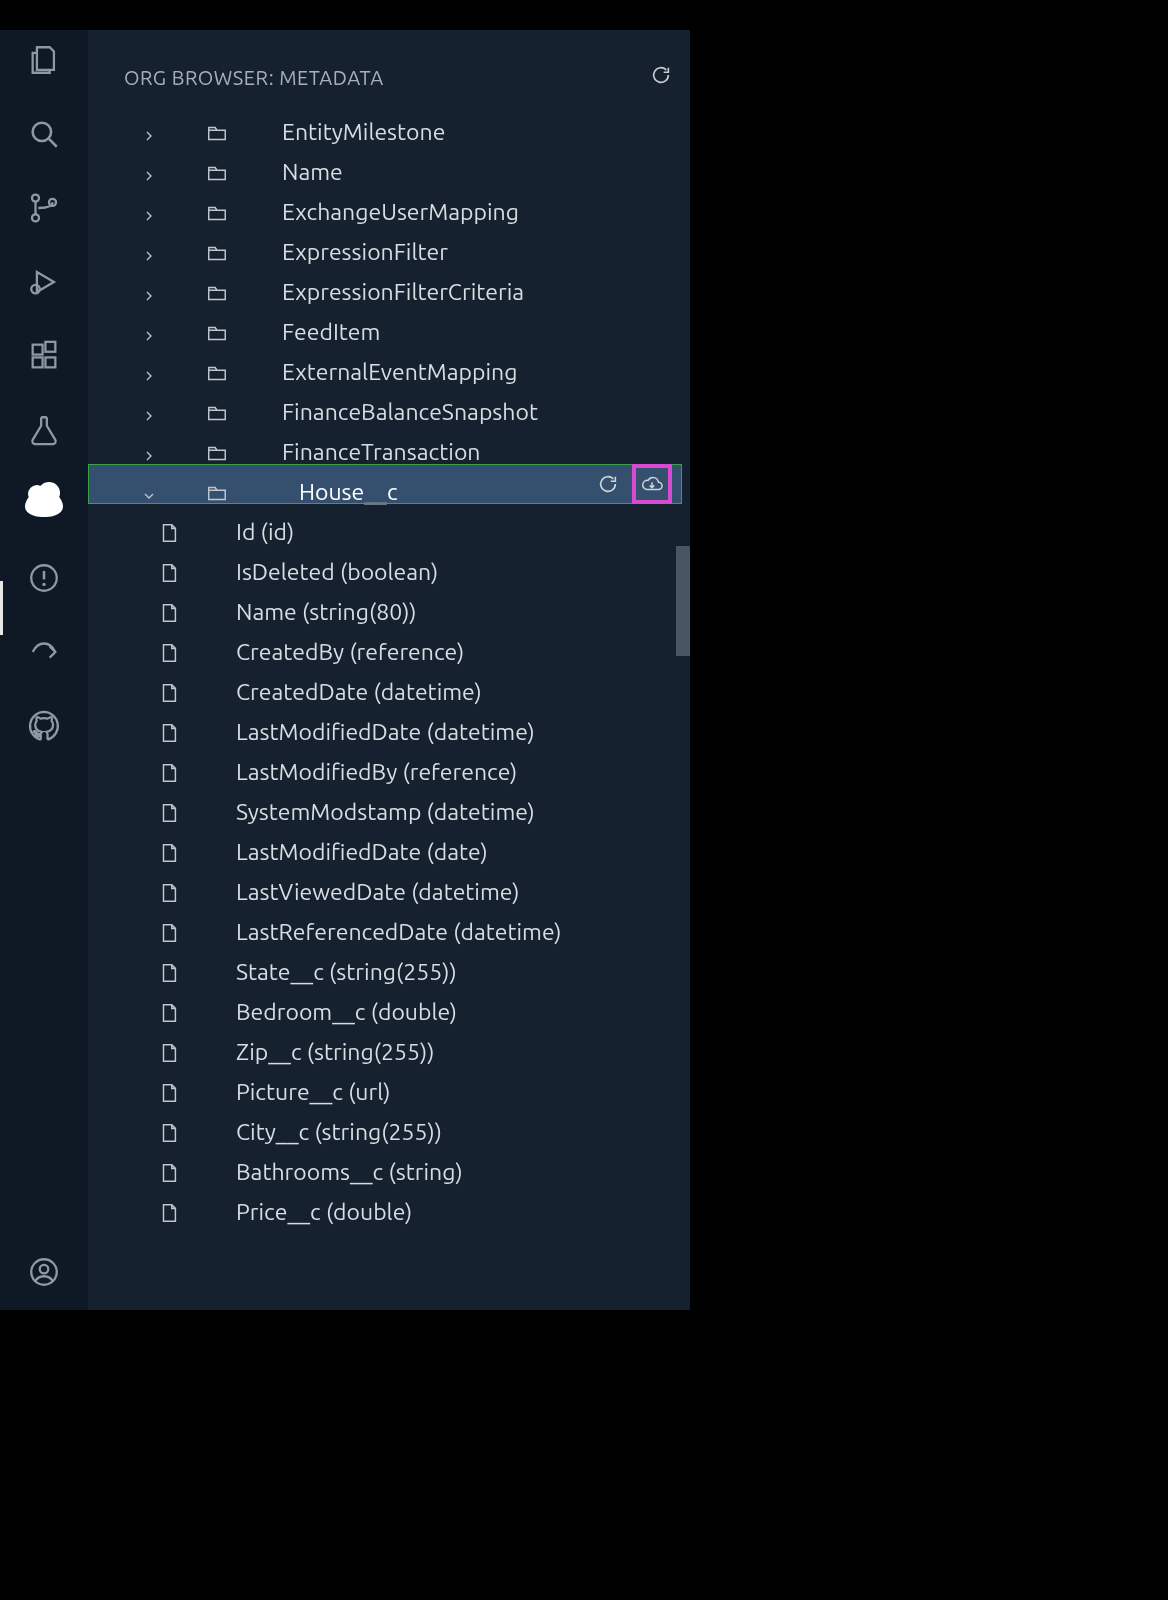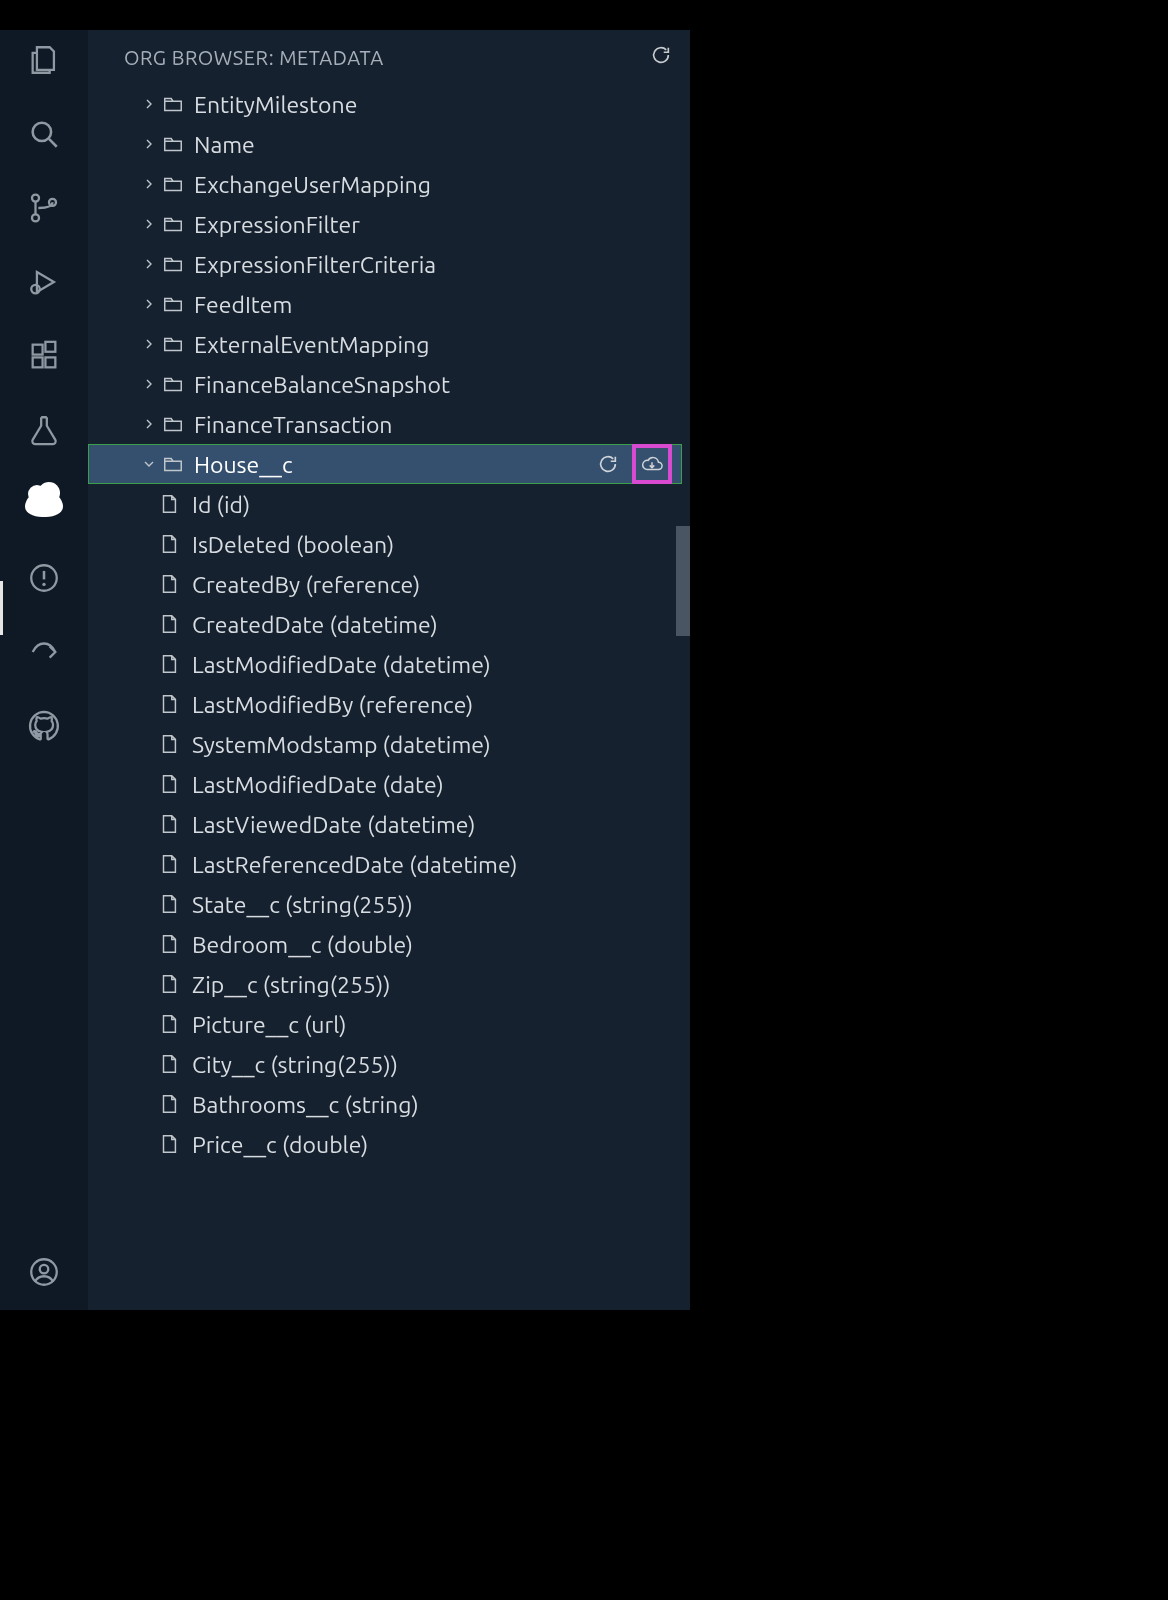--- a/index.html
+++ b/index.html
@@ -85,39 +85,41 @@
   }
   .sidebar-header {
     height: 54px;
     display: flex;
     align-items: center;
     justify-content: space-between;
     padding: 0 18px 0 36px;
     color: #a7b0ba;
     font-size: 20px;
     letter-spacing: 0.5px;
+    margin-top: 20px;
   }
   .sidebar-header .refresh svg { width: 22px; height: 22px; }
   .sidebar-header .refresh { color: #c7ccd1; cursor: pointer; }
 
   .tree {
     flex: 1;
     overflow: hidden;
     position: relative;
   }
   .tree-inner { padding-right: 8px; }
 
   .row {
     display: flex;
-    align-items: center;
+    align-items: flex-end;
     height: 40px;
     font-size: 23px;
     color: #d8dde2;
     white-space: nowrap;
     position: relative;
+    gap: 44px;
   }
   .row .twisty {
     width: 22px;
     display: flex;
     justify-content: center;
     color: #c0c6cc;
     flex-shrink: 0;
   }
   .row .twisty svg { width: 16px; height: 16px; }
   .row .icon {
@@ -131,21 +133,21 @@
   .row .icon svg { width: 22px; height: 22px; }
   .row.folder { padding-left: 50px; cursor: pointer;}
   .row.file   { padding-left: 68px; cursor: pointer;}
   .row.file .icon { margin-right: 10px; }
 
   .row.selected {
     background: #35506e;
     outline: 1px solid #3aa04a;
     outline-offset: -1px;
   }
-  .row.selected .label { color: #fff; }
+  .row.selected .label { color: #fff; margin-left: 17px; }
   .row .actions {
     position: absolute;
     right: 10px;
     display: flex;
     gap: 10px;
     align-items: center;
   }
   .row .actions .act {
     color: #d0d4d9;
     cursor: pointer;
@@ -474,20 +476,28 @@
               </svg>
             </span>
             <span class="label">IsDeleted (boolean)</span>
           </div>
           <div class="row file">
             <span class="icon">
               <svg>
                 <use href="#i-file"></use>
               </svg>
             </span>
+            <span class="label">Name (string(80))</span>
+          </div>
+          <div class="row file">
+            <span class="icon">
+              <svg>
+                <use href="#i-file"></use>
+              </svg>
+            </span>
             <span class="label">CreatedBy (reference)</span>
           </div>
           <div class="row file">
             <span class="icon">
               <svg>
                 <use href="#i-file"></use>
               </svg>
             </span>
             <span class="label">CreatedDate (datetime)</span>
           </div>

